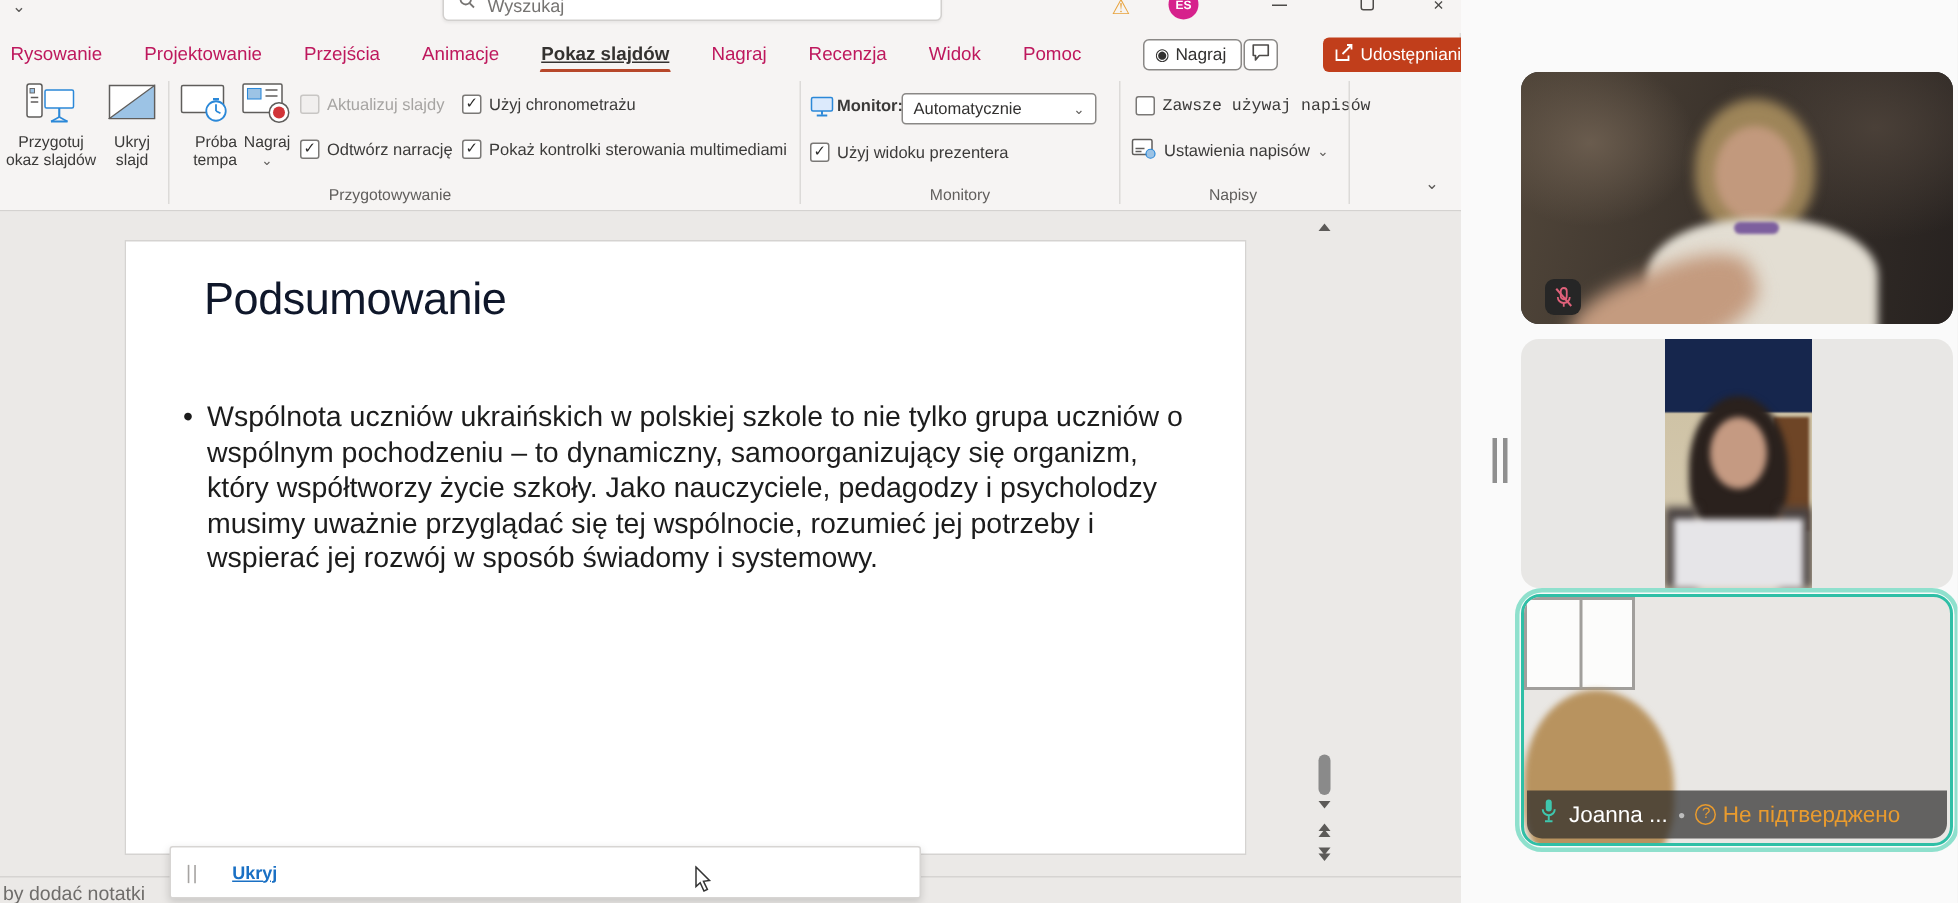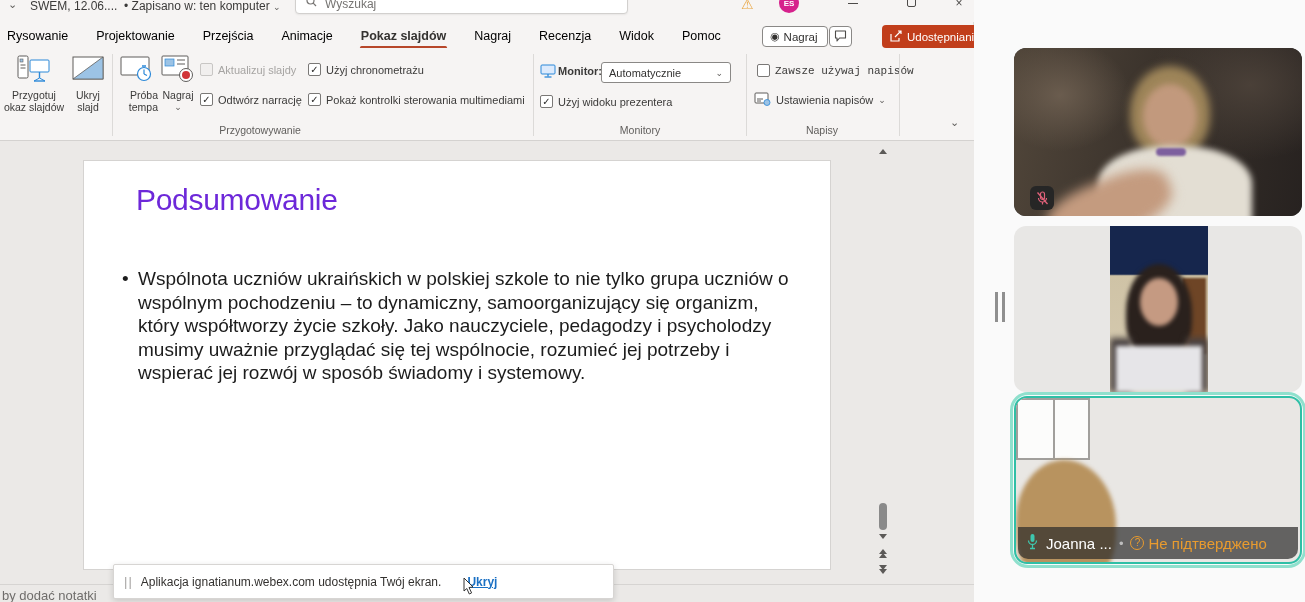--- a/index.html
+++ b/index.html
@@ -18,22 +18,22 @@
   .searchbox .ph { font-size:12px; color:#767472; padding-bottom:0px; }
   .warn-icon { position:absolute; left:741px; top:-4px; font-size:14px; color:#e8a33d; }
   .avatar { position:absolute; left:779px; top:-7px; width:20px; height:20px; border-radius:50%; background:#d6218c; color:#fff; font-size:8px; font-weight:bold; display:flex; align-items:center; justify-content:center; }
   .winbtn { position:absolute; top:-4px; width:30px; height:16px; text-align:center; color:#4d4b49; font-size:12px; line-height:14px; }
   .winbtn.min { left:838px; } .winbtn.max { left:896px; } .winbtn.close { left:944px; }
   .winbtn.max span { display:inline-block; width:9px; height:9px; border:1px solid #4d4b49; border-radius:2px; }
   .winbtn.min span { display:inline-block; width:10px; border-top:1px solid #4d4b49; vertical-align:middle; }
 
   
   .tabrow { position:absolute; left:6px; top:26px; display:flex; gap:26px; }
-  .tab { font-size:12.5px; color:#000000; padding:3px 1px 7px 1px; position:relative; white-space:nowrap; cursor:default; }
-  .tab.active { font-weight:bold; color:#343230; }
+  .tab { font-size:12.5px; color:#be185d; padding:3px 1px 7px 1px; position:relative; white-space:nowrap; cursor:default; }
+  .tab.active { font-weight:bold; color:#343230;text-decoration:underline; }
   .tab.active::after { content:""; position:absolute; left:0; right:0; bottom:1px; height:3px; border-radius:2px; background:#b7472a; }
 
   
   .btn-record { position:absolute; left:762px; top:26px; height:21px; padding:0 9px 0 7px; border:1px solid #8a8886; border-radius:4px; background:#fff; font-size:11.5px; color:#323130; display:flex; align-items:center; gap:4px; }
   .btn-record .dot { font-size:11px; }
   .btn-comment { position:absolute; left:829px; top:26px; width:23px; height:21px; border:1px solid #8a8886; border-radius:4px; background:#fff; display:flex; align-items:center; justify-content:center; }
   .btn-share { position:absolute; left:882px; top:25px; height:23px; padding:0 8px; background:#c13e1b; border-radius:4px; color:#fff; font-size:11.5px; display:flex; align-items:center; gap:5px; }
   .btn-share .chev { font-size:9px; margin-left:1px; }
 
   
@@ -52,21 +52,21 @@
   .dropdown .chev { font-size:9px; color:#5f5d5b; }
   .monitor-label { position:absolute; left:558px; top:17px; font-size:11px; color:#3b3a39;font-weight:bold; }
   .cap-settings { position:absolute; left:754px; top:44px; display:flex; align-items:center; gap:5px; font-size:11px; color:#3b3a39; }
   .cap-settings .chev { font-size:9px; color:#5f5d5b; }
   .grouplabel { position:absolute; top:76px; transform:translateX(-50%); font-size:10.5px; color:#605e5c; white-space:nowrap; }
   .rib-collapse { position:absolute; left:950px; top:68px; font-size:11px; color:#5f5d5b; }
 
   
   .workspace { position:absolute; left:0; top:141px; width:974px; height:461px; background:#ebe9e7; }
   .slide { position:absolute; left:83px; top:19px; width:748px; height:410px; background:#fff; border:1px solid #d5d3d1; }
-  .slide-title { position:absolute; left:52px; top:22px; font-size:30px; color:#6d28d9; letter-spacing:-0.3px; }
+  .slide-title { position:absolute; left:52px; top:22px; font-size:30px; color:#0f172a; letter-spacing:-0.3px; }
   .slide-body { position:absolute; left:38px; top:106px; width:676px; font-size:19px; line-height:23.5px; color:#1c1c1c; }
   .slide-body .b { display:flex; }
   .slide-body .bullet-glyph { width:16px; flex:none; }
 
   
   .scroll { position:absolute; left:875px; top:0; width:16px; height:461px; }
   .tri { width:0; height:0; margin:0 auto; }
   .tri.up { border-left:4px solid transparent; border-right:4px solid transparent; border-bottom:5px solid #5c5a58; }
   .tri.down { border-left:4px solid transparent; border-right:4px solid transparent; border-top:5px solid #5c5a58; }
   .sc-up { position:absolute; top:8px; left:4px; }
@@ -131,21 +131,20 @@
 </style>
 </head>
 <body>
 
 <div id="screen">
 
   <div id="ppt">
 
     <div class="titlebar">
       <span class="qat-chevron">⌄</span>
-      <span class="doc-title"><span>SWEM, 12.06....</span>&nbsp;&nbsp;<span>• Zapisano w: ten komputer</span> <span style="font-size:9px;color:#5f5d5b;">⌄</span></span>
       <div class="searchbox">
         <span class="mag">
           <svg width="11" height="11" viewBox="0 0 11 11">
               <circle cx="4.5" cy="4.5" r="3.5" fill="none" stroke="#767472" stroke-width="1.2"></circle>
               <line x1="7.2" y1="7.2" x2="10" y2="10" stroke="#767472" stroke-width="1.2"></line>
             </svg>
         </span>
         <span class="ph">Wyszukaj</span>
       </div>
       <span class="warn-icon">⚠</span>
@@ -341,21 +340,20 @@
             <div class="tri down"></div>
             <div class="tri down"></div>
           </div>
       </div>
 
       <div class="notes-divider"></div>
       <div class="notes-hint">by dodać notatki</div>
 
       <div class="banner">
         <span class="grip">||</span>
-        <span class="msg">Aplikacja ignatianum.webex.com udostępnia Twój ekran.</span>
         <span class="link-hide">Ukryj</span>
       </div>
 
       <div class="cursor">
         <svg width="16" height="20" viewBox="0 0 16 20">
             <path d="M2 1l9 9-4 .5 2.6 5.4-2.3 1.1L4.8 11.5 2 14z" fill="#fff" stroke="#333" stroke-width="1"></path>
           </svg>
       </div>
     </div>
   </div>

